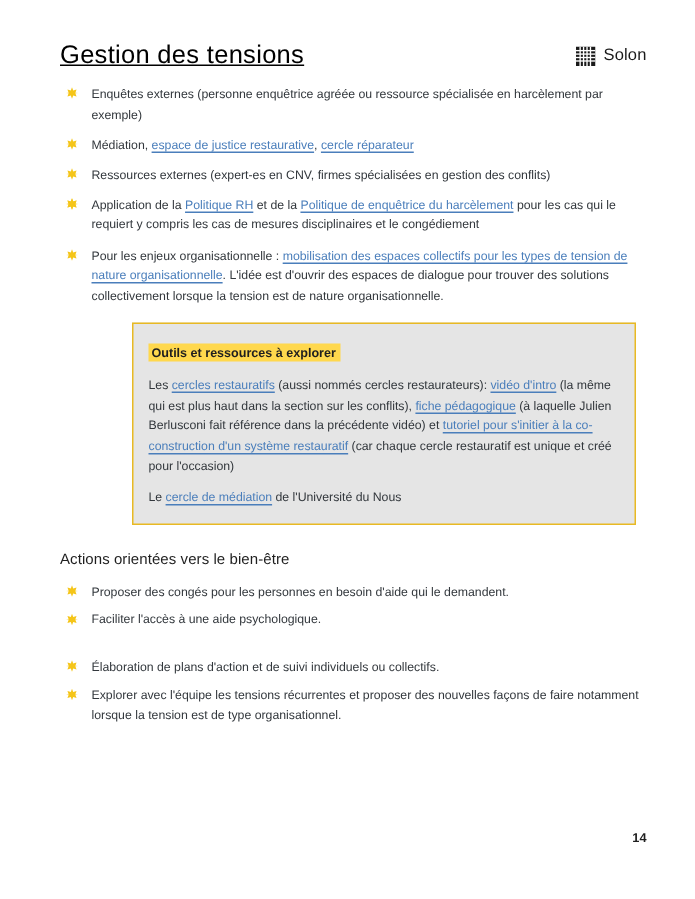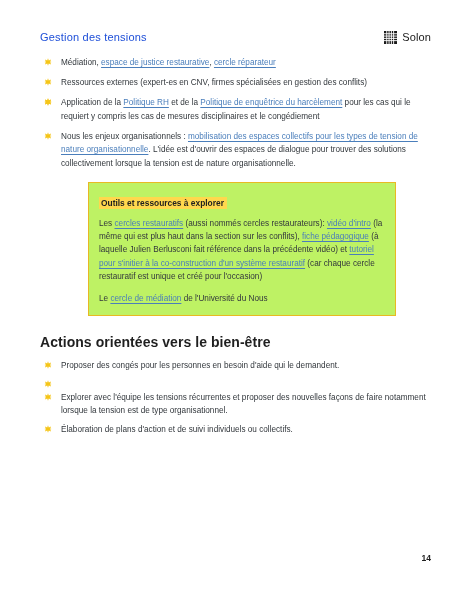--- a/index.html
+++ b/index.html
@@ -28,25 +28,26 @@
     position: absolute;
     top: 25px;
     left: 40px;
     right: 32px;
     height: 24px;
     display: flex;
     align-items: center;
     justify-content: space-between;
   }
   .header-title {
-    font-size: 11px;
-    color: #1d4ed8;
+    font-size: 17px;
+    color: #000000;
     letter-spacing: .2px;
     font-weight: 400;
     white-space: nowrap;
+    text-decoration: underline;
   }
   .brand {
     display: flex;
     align-items: center;
     gap: 5px;
   }
   .brand-mark {
     width: 13px;
     height: 13px;
     display: block;
@@ -96,25 +97,25 @@
 
   a.doclink, .doclink {
     color: #4a7ebb;
     text-decoration: underline;
     text-underline-offset: 1.5px;
   }
 
   
   .callout {
     margin: 11px 0 0 48px;
-    width: 308px;
+    width: 336px;
     box-sizing: border-box;
     border: 1.3px solid #e8b923;
     padding: 9px 10px 10px 10px;
-    background: #bef264;
+    background: #e5e5e5;
   }
   .callout-title {
     display: inline;
     background: #ffd84d;
     color: #1f1f1f;
     font-size: 8.4px;
     font-weight: bold;
     line-height: 14px;
     padding: 1px 3px 1px 2px;
     box-decoration-break: clone;
@@ -122,22 +123,22 @@
   }
   .callout-title-row { margin-bottom: 7px; }
   .callout p {
     margin: 0 0 8px 0;
     font-size: 8.2px;
     line-height: 13.4px;
     color: #32373c;
   }
   .callout p:last-child { margin-bottom: 0; }
   .section-heading {
-    font-size: 14px;
-    font-weight: bold;
+    font-size: 10px;
+    font-weight: normal;
     color: #1f1f1f;
     letter-spacing: .05px;
   }
   .section-block { margin-top: 18px; }
   .section-block ul.bullets { margin-top: 9px; }
   .section-block ul.bullets > li { margin-bottom: 5px; }
 
   
   .page-number {
     position: absolute;
@@ -175,41 +176,46 @@
     </div>
   </div>
 
   <div class="content">
 
     <ul class="bullets" id="main-bullets">
         <li><span class="star">
             <svg viewBox="0 0 10 10" xmlns="http://www.w3.org/2000/svg">
               <path fill="#f5c518" d="M5 0.2 L6 3 L8.8 2 L7.8 4.7 L10 5 L7.8 5.3 L8.8 8 L6 7 L5 9.8 L4 7 L1.2 8 L2.2 5.3 L0 5 L2.2 4.7 L1.2 2 L4 3 Z"></path>
             </svg>
+          </span><span><span>Enquêtes externes (personne enquêtrice agréée ou ressource spécialisée en harcèlement par exemple)</span></span></li>
+        <li><span class="star">
+            <svg viewBox="0 0 10 10" xmlns="http://www.w3.org/2000/svg">
+              <path fill="#f5c518" d="M5 0.2 L6 3 L8.8 2 L7.8 4.7 L10 5 L7.8 5.3 L8.8 8 L6 7 L5 9.8 L4 7 L1.2 8 L2.2 5.3 L0 5 L2.2 4.7 L1.2 2 L4 3 Z"></path>
+            </svg>
           </span><span><span>Médiation, </span><a class="doclink" href="#">espace de justice restaurative</a><span>, </span><a class="doclink" href="#">cercle réparateur</a></span></li>
         <li><span class="star">
             <svg viewBox="0 0 10 10" xmlns="http://www.w3.org/2000/svg">
               <path fill="#f5c518" d="M5 0.2 L6 3 L8.8 2 L7.8 4.7 L10 5 L7.8 5.3 L8.8 8 L6 7 L5 9.8 L4 7 L1.2 8 L2.2 5.3 L0 5 L2.2 4.7 L1.2 2 L4 3 Z"></path>
             </svg>
           </span><span><span>Ressources externes (expert-es en CNV, firmes spécialisées en gestion des conflits)</span></span></li>
         <li><span class="star">
             <svg viewBox="0 0 10 10" xmlns="http://www.w3.org/2000/svg">
               <path fill="#f5c518" d="M5 0.2 L6 3 L8.8 2 L7.8 4.7 L10 5 L7.8 5.3 L8.8 8 L6 7 L5 9.8 L4 7 L1.2 8 L2.2 5.3 L0 5 L2.2 4.7 L1.2 2 L4 3 Z"></path>
             </svg>
           </span></li>
         <li><span class="star">
             <svg viewBox="0 0 10 10" xmlns="http://www.w3.org/2000/svg">
               <path fill="#f5c518" d="M5 0.2 L6 3 L8.8 2 L7.8 4.7 L10 5 L7.8 5.3 L8.8 8 L6 7 L5 9.8 L4 7 L1.2 8 L2.2 5.3 L0 5 L2.2 4.7 L1.2 2 L4 3 Z"></path>
             </svg>
           </span><span><span>Application de la </span><a class="doclink" href="#">Politique RH</a><span> et de la </span><a class="doclink" href="#">Politique de enquêtrice du harcèlement</a><span> pour les cas qui le requiert y compris les cas de mesures disciplinaires et le congédiement</span></span></li>
         <li><span class="star">
             <svg viewBox="0 0 10 10" xmlns="http://www.w3.org/2000/svg">
               <path fill="#f5c518" d="M5 0.2 L6 3 L8.8 2 L7.8 4.7 L10 5 L7.8 5.3 L8.8 8 L6 7 L5 9.8 L4 7 L1.2 8 L2.2 5.3 L0 5 L2.2 4.7 L1.2 2 L4 3 Z"></path>
             </svg>
-          </span><span><span>Nous les enjeux organisationnels : </span><a class="doclink" href="#">mobilisation des espaces collectifs pour les types de tension de nature organisationnelle</a><span>. L'idée est d'ouvrir des espaces de dialogue pour trouver des solutions collectivement lorsque la tension est de nature organisationnelle.</span></span></li>
+          </span><span><span>Pour les enjeux organisationnelle : </span><a class="doclink" href="#">mobilisation des espaces collectifs pour les types de tension de nature organisationnelle</a><span>. L'idée est d'ouvrir des espaces de dialogue pour trouver des solutions collectivement lorsque la tension est de nature organisationnelle.</span></span></li>
       </ul>
 
     <div class="callout">
       <div class="callout-title-row">
         <span class="callout-title">Outils et ressources à explorer</span>
       </div>
       <div id="callout-body">
           <p><span>Les </span><a class="doclink" href="#">cercles restauratifs</a><span> (aussi nommés cercles restaurateurs): </span><a class="doclink" href="#">vidéo d'intro</a><span> (la même qui est plus haut dans la section sur les conflits), </span><a class="doclink" href="#">fiche pédagogique</a><span> (à laquelle Julien Berlusconi fait référence dans la précédente vidéo) et </span><a class="doclink" href="#">tutoriel pour s'initier à la co-construction d'un système restauratif</a><span> (car chaque cercle restauratif est unique et créé pour l'occasion)</span></p>
           <p><span>Le </span><a class="doclink" href="#">cercle de médiation</a><span> de l'Université du Nous</span></p>
         </div>
@@ -221,35 +227,35 @@
           <ul class="bullets">
             <li><span class="star">
                 <svg viewBox="0 0 10 10" xmlns="http://www.w3.org/2000/svg">
                   <path fill="#f5c518" d="M5 0.2 L6 3 L8.8 2 L7.8 4.7 L10 5 L7.8 5.3 L8.8 8 L6 7 L5 9.8 L4 7 L1.2 8 L2.2 5.3 L0 5 L2.2 4.7 L1.2 2 L4 3 Z"></path>
                 </svg>
               </span><span><span>Proposer des congés pour les personnes en besoin d'aide qui le demandent.</span></span></li>
             <li><span class="star">
                 <svg viewBox="0 0 10 10" xmlns="http://www.w3.org/2000/svg">
                   <path fill="#f5c518" d="M5 0.2 L6 3 L8.8 2 L7.8 4.7 L10 5 L7.8 5.3 L8.8 8 L6 7 L5 9.8 L4 7 L1.2 8 L2.2 5.3 L0 5 L2.2 4.7 L1.2 2 L4 3 Z"></path>
                 </svg>
-              </span></li>
+              </span><span><span>Faciliter l'accès à une aide psychologique.</span></span></li>
           </ul>
         </div>
         <div class="section-block">
           <ul class="bullets">
             <li><span class="star">
                 <svg viewBox="0 0 10 10" xmlns="http://www.w3.org/2000/svg">
                   <path fill="#f5c518" d="M5 0.2 L6 3 L8.8 2 L7.8 4.7 L10 5 L7.8 5.3 L8.8 8 L6 7 L5 9.8 L4 7 L1.2 8 L2.2 5.3 L0 5 L2.2 4.7 L1.2 2 L4 3 Z"></path>
                 </svg>
+              </span><span><span>Élaboration de plans d'action et de suivi individuels ou collectifs.</span></span></li>
+            <li><span class="star">
+                <svg viewBox="0 0 10 10" xmlns="http://www.w3.org/2000/svg">
+                  <path fill="#f5c518" d="M5 0.2 L6 3 L8.8 2 L7.8 4.7 L10 5 L7.8 5.3 L8.8 8 L6 7 L5 9.8 L4 7 L1.2 8 L2.2 5.3 L0 5 L2.2 4.7 L1.2 2 L4 3 Z"></path>
+                </svg>
               </span><span><span>Explorer avec l'équipe les tensions récurrentes et proposer des nouvelles façons de faire notamment lorsque la tension est de type organisationnel.</span></span></li>
-            <li><span class="star">
-                <svg viewBox="0 0 10 10" xmlns="http://www.w3.org/2000/svg">
-                  <path fill="#f5c518" d="M5 0.2 L6 3 L8.8 2 L7.8 4.7 L10 5 L7.8 5.3 L8.8 8 L6 7 L5 9.8 L4 7 L1.2 8 L2.2 5.3 L0 5 L2.2 4.7 L1.2 2 L4 3 Z"></path>
-                </svg>
-              </span><span><span>Élaboration de plans d'action et de suivi individuels ou collectifs.</span></span></li>
           </ul>
         </div>
       </div>
 
   </div>
 
   <div class="page-number">14</div>
 
 </div>
 

